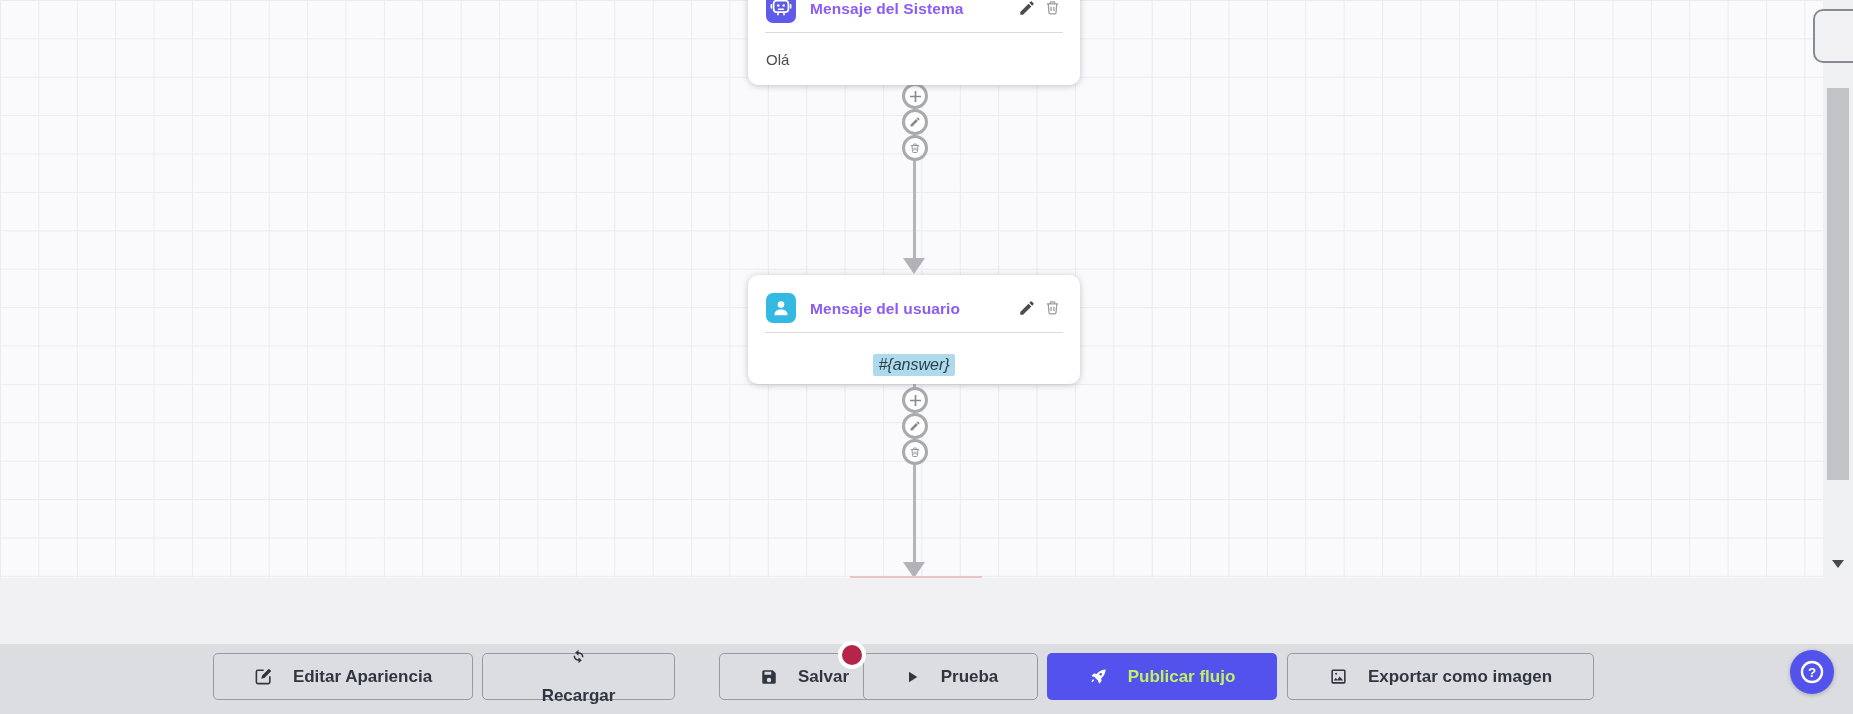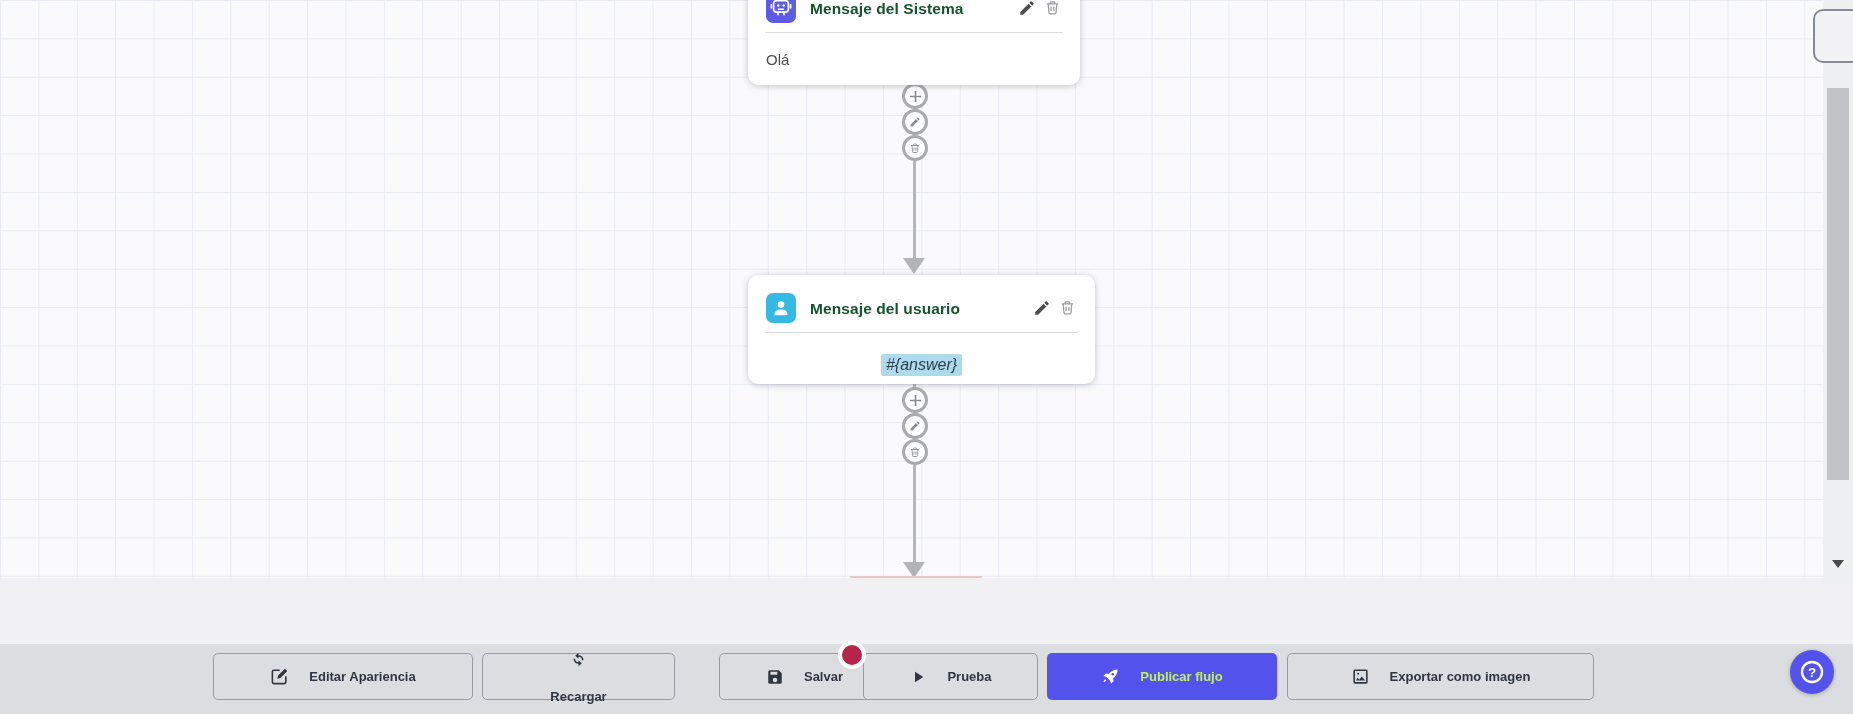--- a/index.html
+++ b/index.html
@@ -36,21 +36,21 @@
     position:absolute;left:748px;width:332px;height:110px;background:#ffffff;
     border-radius:10px;box-shadow:0 1px 6px rgba(90,95,110,.35);
   }
   .node-icon{
     position:absolute;left:18px;top:18px;width:30px;height:30px;border-radius:7px;
     display:flex;align-items:center;justify-content:center;
   }
   .node-icon.robot{background:#5e5be8;}
   .node-icon.user{background:#34b9e3;}
   .node-title{
-    position:absolute;left:62px;top:25px;font-size:15.5px;font-weight:700;color:#14532d;
+    position:absolute;left:62px;top:25px;font-size:15.5px;font-weight:700;color:#8b5cf6;
     letter-spacing:.1px;white-space:nowrap;
   }
   .card-edit{position:absolute;right:44px;top:24px;width:18px;height:18px;cursor:pointer;}
   .card-delete{position:absolute;right:18px;top:23px;width:18px;height:19px;cursor:pointer;}
   .node-divider{position:absolute;left:17px;right:17px;top:57px;height:1px;background:#dadadd;}
   .node-body{
     position:absolute;left:18px;right:18px;top:58px;bottom:0;
     display:flex;align-items:center;font-size:15px;color:#4d4d50;text-align:right;
   }
   .node-body.centered{justify-content:center;}
@@ -58,21 +58,21 @@
     background:#aedaec;color:#2b3f4c;font-style:italic;font-size:16px;
     padding:2px 5px;border-radius:2px;margin-top:12px;
   }
   
   .below-canvas{position:absolute;left:0;top:578px;width:1853px;height:66px;background:#f1f1f4;}
   .toolbar{position:absolute;left:0;top:644px;width:1853px;height:70px;background:#dcdde1;}
   .tb-btn{
     position:absolute;top:9px;height:47px;box-sizing:border-box;
     background:#dcdde1;border:1.5px solid #989aa2;border-radius:5px;
     display:flex;align-items:center;justify-content:center;gap:20px;
-    font-family:"Liberation Sans",sans-serif;font-size:13px;font-weight:600;color:#2f3640;
+    font-family:"Liberation Sans",sans-serif;font-size:17px;font-weight:600;color:#2f3640;
     cursor:pointer;padding:4px;
   }
   .tb-btn svg{flex:0 0 auto;}
   .tb-btn.primary{background:#5352ed;border:none;color:#bef264;}
   .badge-dot{
     position:absolute;left:838px;top:641px;width:20px;height:20px;border-radius:50%;
     background:#b6244a;border:4px solid #ffffff;z-index:5;
   }
   .help-fab{
     position:absolute;left:1790px;top:650px;width:44px;height:44px;border-radius:50%;
@@ -159,21 +159,21 @@
       </div>
       <div class="card-delete">
         <svg width="17" height="19" viewBox="0 0 24 24" fill="none" stroke="#9b9ca0" stroke-width="1.8">
             <path d="M4 7h16M10 11v6M14 11v6M6 7l1 12a2 2 0 0 0 2 2h6a2 2 0 0 0 2-2l1-12M9 7V5a1 1 0 0 1 1-1h4a1 1 0 0 1 1 1v2"></path>
           </svg>
       </div>
       <div class="node-divider"></div>
       <div class="node-body">Olá</div>
     </div>
 
-    <div class="node-card" style="top:275px;height:109px;padding-left:15px;">
+    <div class="node-card" style="top:275px;height:109px;">
       <div class="node-icon user">
         <svg width="22" height="22" viewBox="0 0 24 24">
           <circle cx="12" cy="8.3" r="3.6" fill="#ffffff"></circle>
           <path d="M12 13.6c-4.2 0-7 2.1-7 4.8V20h14v-1.6c0-2.7-2.8-4.8-7-4.8z" fill="#ffffff"></path>
         </svg>
       </div>
       <div class="node-title">Mensaje del usuario</div>
       <div class="card-edit">
         <svg width="18" height="18" viewBox="0 0 24 24">
             <path fill="#4d4d4f" d="M3 17.25V21h3.75L17.81 9.94l-3.75-3.75L3 17.25zM20.71 7.04a1 1 0 0 0 0-1.41l-2.34-2.34a1 1 0 0 0-1.41 0l-1.83 1.83 3.75 3.75 1.83-1.83z"></path>

